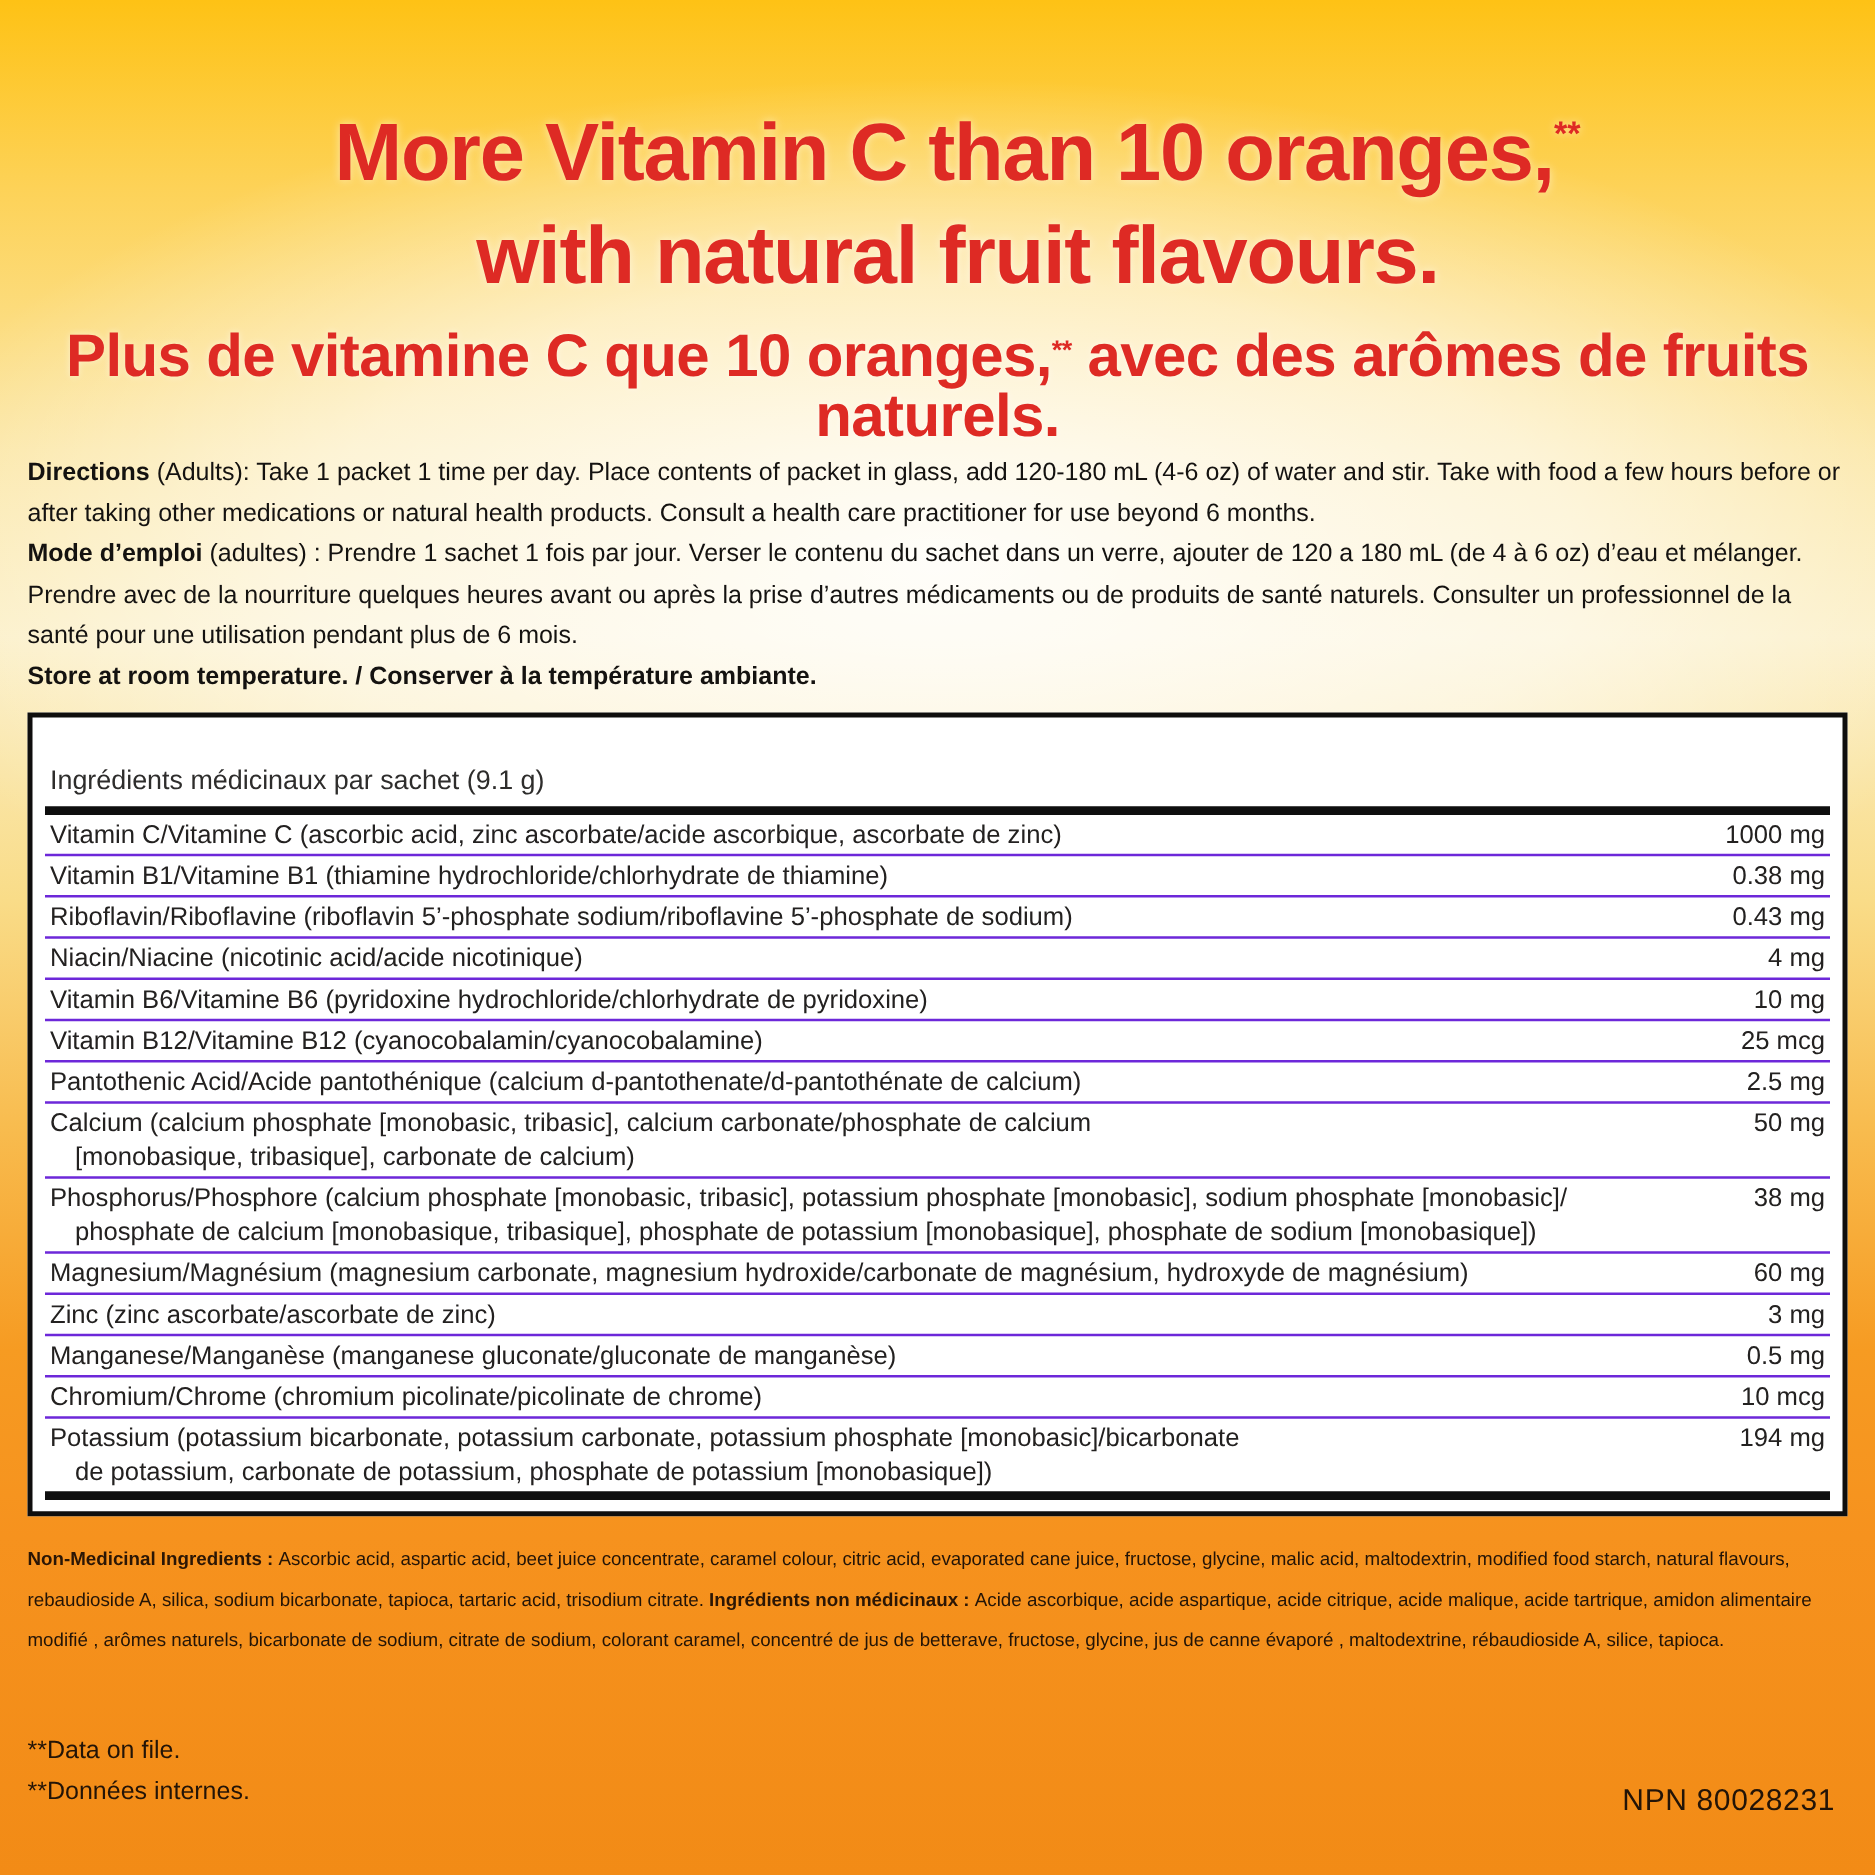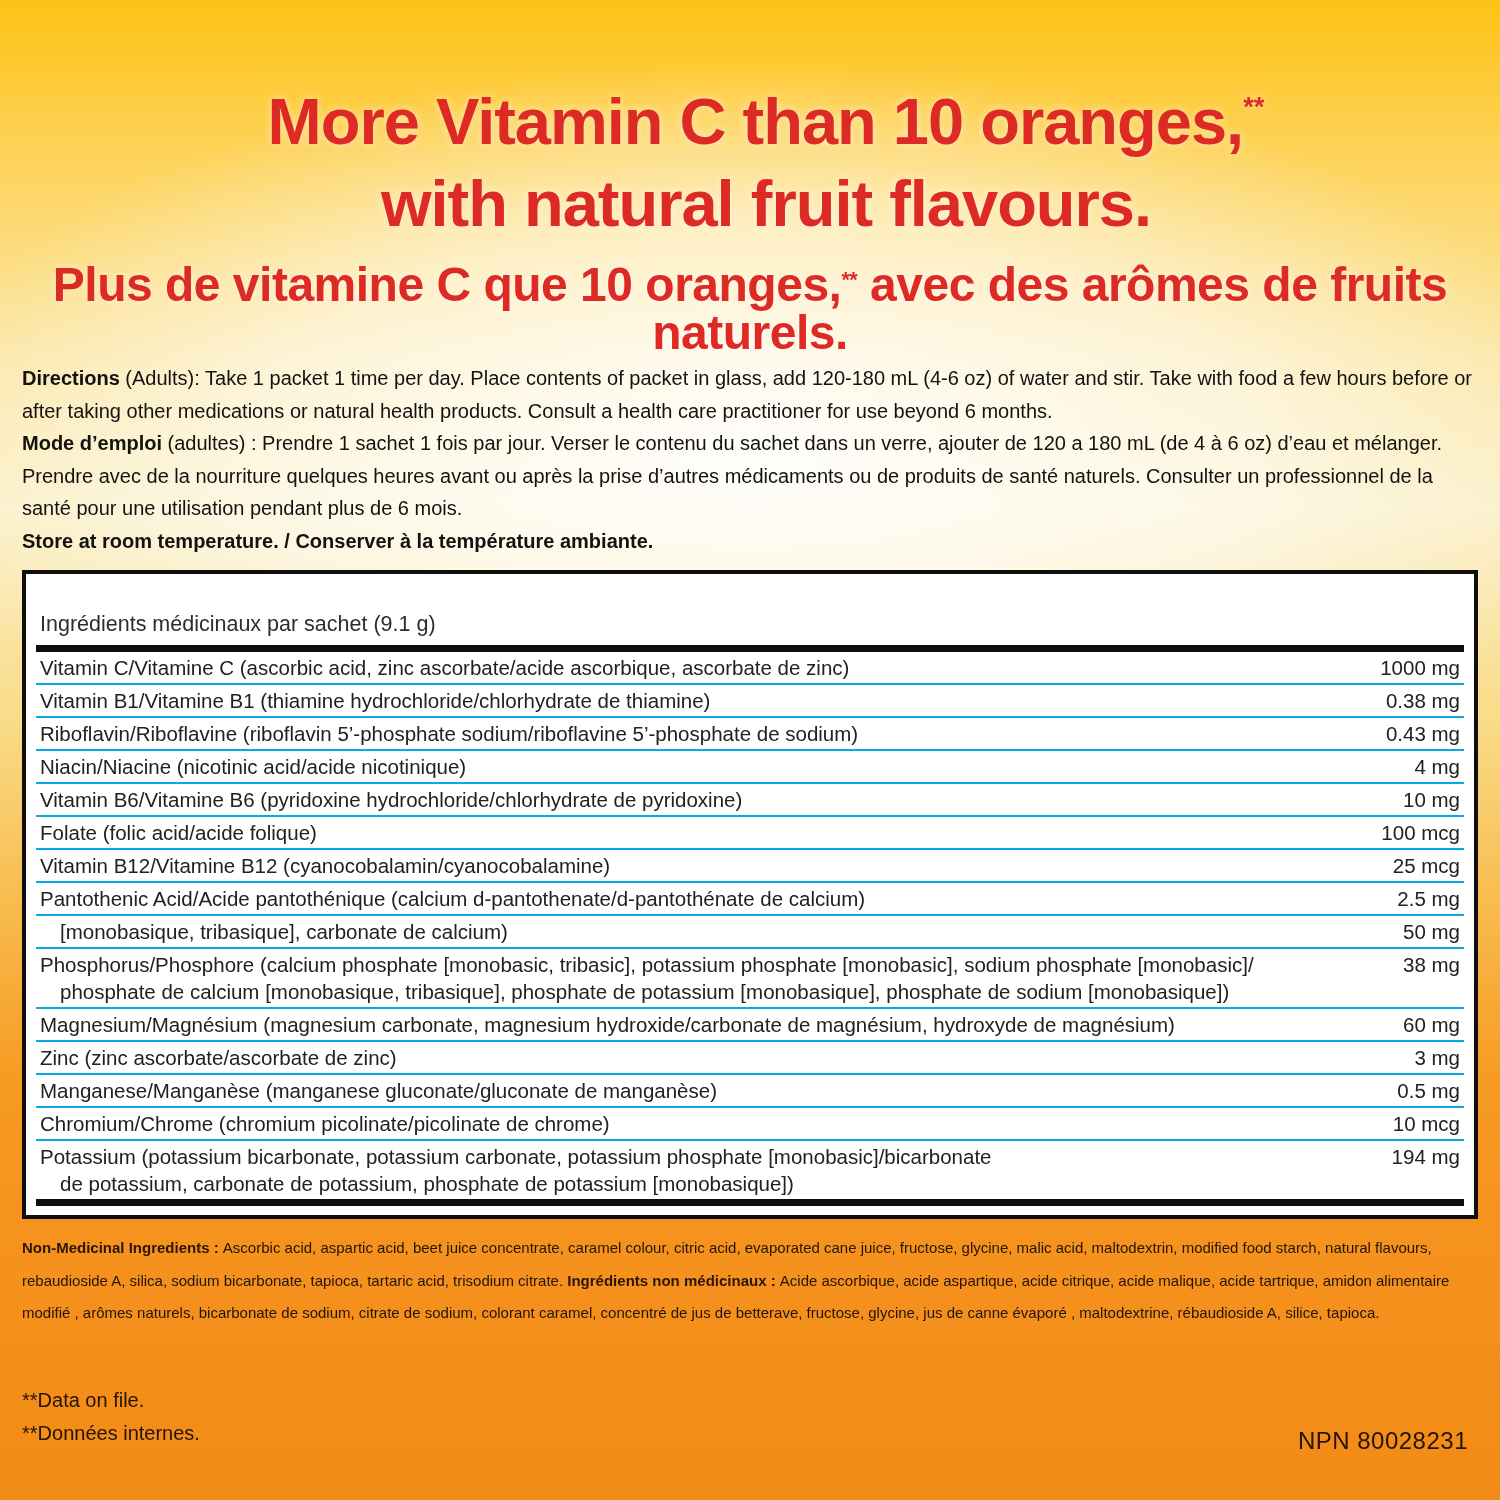--- a/index.html
+++ b/index.html
@@ -48,21 +48,21 @@
   }
   .t-header{
     padding:9px 4px 7px 4px;
     font-size:21.5px;line-height:27.5px;color:#2E2D2C;
   }
   .thick-bar{height:7px;background:#0E0E0E;margin:0 0 0 0;}
   .thick-bar.bottom{margin-top:0;margin-bottom:9px;}
   .rows{width:100%;}
   .row{
     position:relative;
-    border-bottom:2px solid #0ea5e9;
+    border-bottom:2px solid #6d28d9;
     padding:2px 4px 2px 4px;
     font-size:20.5px;line-height:27px;
     color:#232120;
     white-space:nowrap;overflow:hidden;
   }
   .row.last{border-bottom:none;}
   .row .name{display:block;padding-right:110px;}
   .row .line2{display:block;padding-left:20px;padding-right:110px;}
   .row .val{
     position:absolute;top:2px;right:4px;
@@ -128,32 +128,29 @@
       </div>
       <div class="row">
         <span class="name">Niacin/Niacine (nicotinic acid/acide nicotinique)</span>
         <span class="val">4 mg</span>
       </div>
       <div class="row">
         <span class="name">Vitamin B6/Vitamine B6 (pyridoxine hydrochloride/chlorhydrate de pyridoxine)</span>
         <span class="val">10 mg</span>
       </div>
       <div class="row">
-        <span class="name">Folate (folic acid/acide folique)</span>
-        <span class="val">100 mcg</span>
-      </div>
-      <div class="row">
         <span class="name">Vitamin B12/Vitamine B12 (cyanocobalamin/cyanocobalamine)</span>
         <span class="val">25 mcg</span>
       </div>
       <div class="row">
         <span class="name">Pantothenic Acid/Acide pantothénique (calcium d-pantothenate/d-pantothénate de calcium)</span>
         <span class="val">2.5 mg</span>
       </div>
       <div class="row">
+        <span class="name">Calcium (calcium phosphate [monobasic, tribasic], calcium carbonate/phosphate de calcium</span>
         <span class="line2">[monobasique, tribasique], carbonate de calcium)</span>
         <span class="val">50 mg</span>
       </div>
       <div class="row">
         <span class="name">Phosphorus/Phosphore (calcium phosphate [monobasic, tribasic], potassium phosphate [monobasic], sodium phosphate [monobasic]/</span>
         <span class="line2">phosphate de calcium [monobasique, tribasique], phosphate de potassium [monobasique], phosphate de sodium [monobasique])</span>
         <span class="val">38 mg</span>
       </div>
       <div class="row">
         <span class="name">Magnesium/Magnésium (magnesium carbonate, magnesium hydroxide/carbonate de magnésium, hydroxyde de magnésium)</span>

